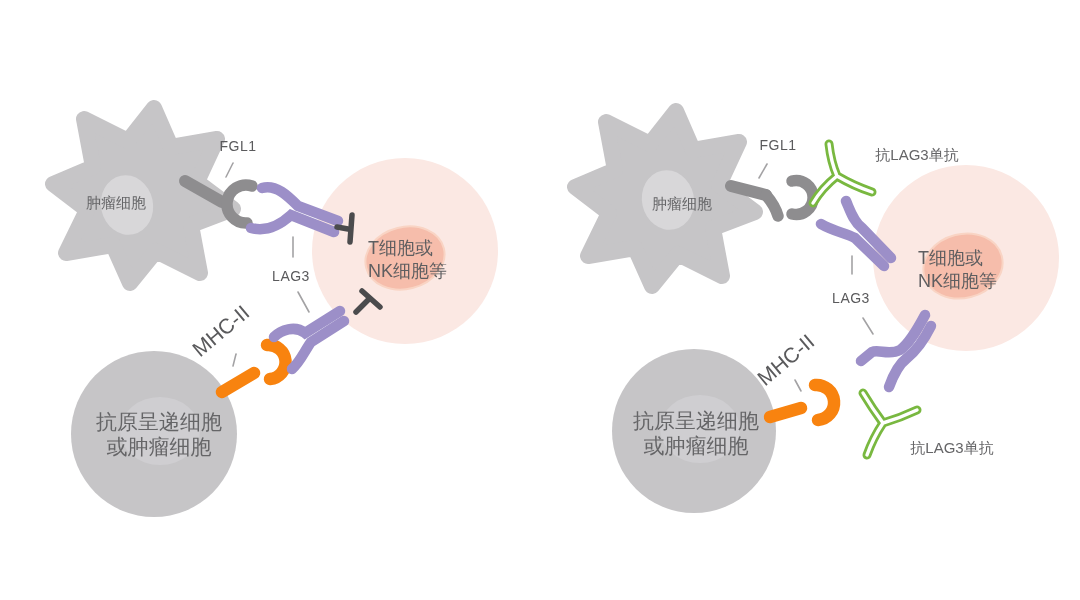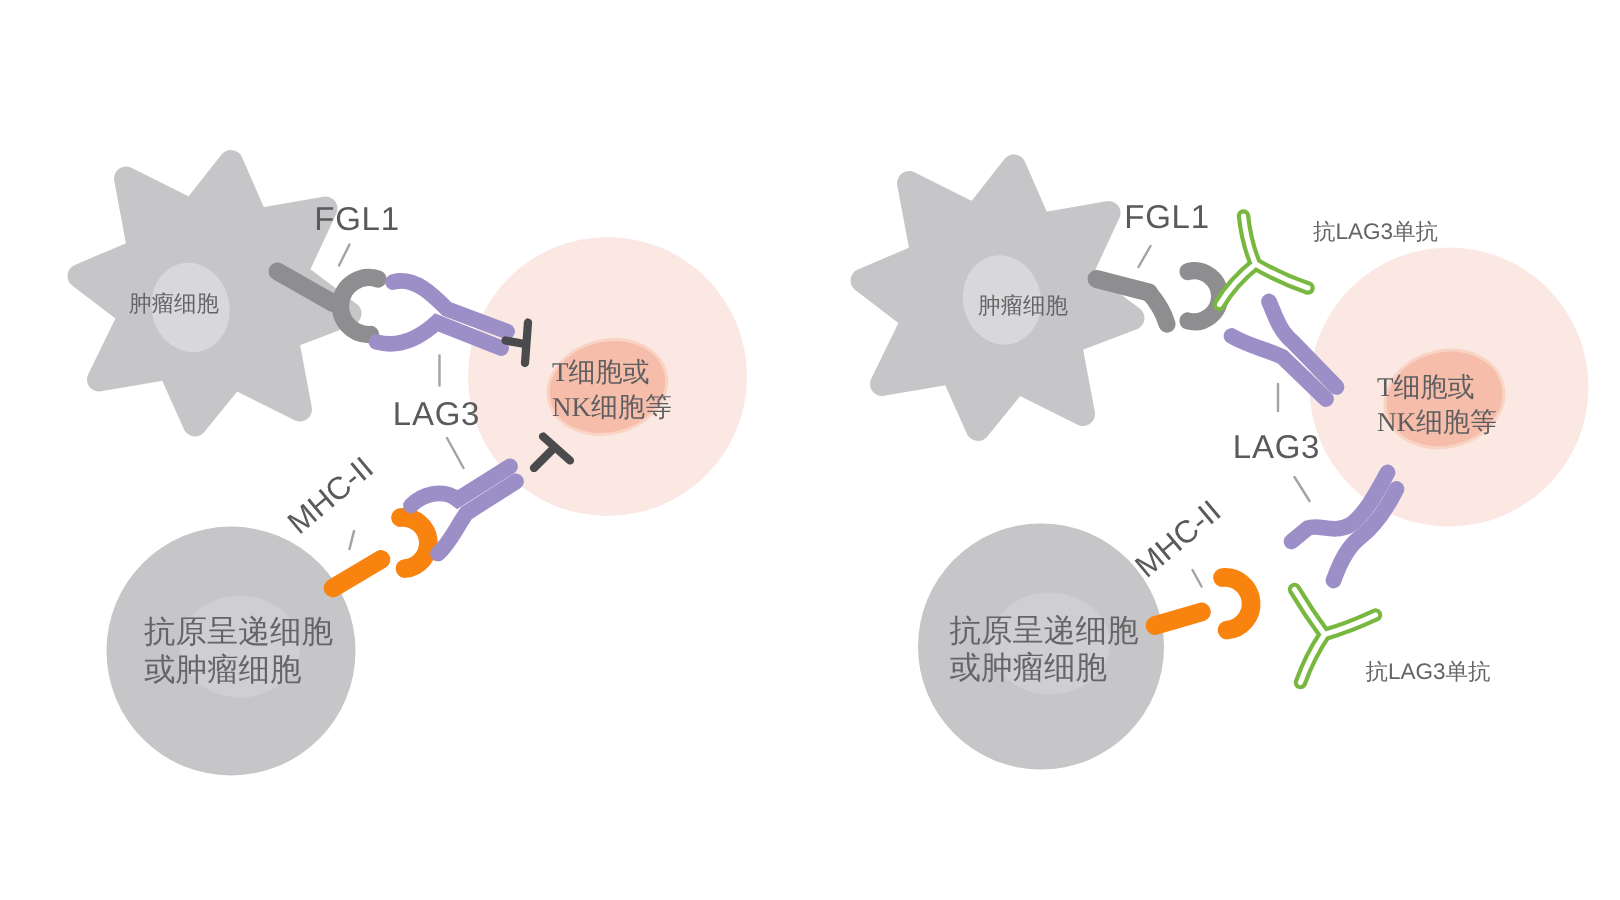--- a/index.html
+++ b/index.html
@@ -2,24 +2,24 @@
 <html><head>
 <meta charset="utf-8">
 <style>
   html,body{margin:0;padding:0;background:#ffffff;}
   #stage{position:relative;width:1080px;height:600px;background:#ffffff;overflow:hidden;
          font-family:"Liberation Sans","DejaVu Sans",sans-serif;}
   #art{position:absolute;left:0;top:0;}
   .lbl{position:absolute;white-space:nowrap;color:#5a5a5c;}
   .ctr{transform:translate(-50%,-50%);}
   .rot{transform:translate(-50%,-50%) rotate(-40deg);}
-  .latin{font-size:22px;letter-spacing:0.5px;}
+  .latin{font-size:14px;letter-spacing:0.5px;}
   .cjk-big{font-size:15px;color:#656567;}
-  .block{line-height:23px;font-size:18px;color:#5e5e60;font-family:Liberation Serif, serif;}
-  .block-apc{line-height:25px;font-size:21px;color:#656567;}
+  .block{line-height:23px;font-size:18px;color:#5e5e60;}
+  .block-apc{line-height:25px;font-size:21px;color:#656567;text-align:center;}
   .mhc{font-size:21px;color:#5a5a5c;}
 </style>
 </head>
 <body>
 
 <div id="stage">
 
   <svg id="art" width="1080" height="600" viewBox="0 0 1080 600">
 
     <g>

